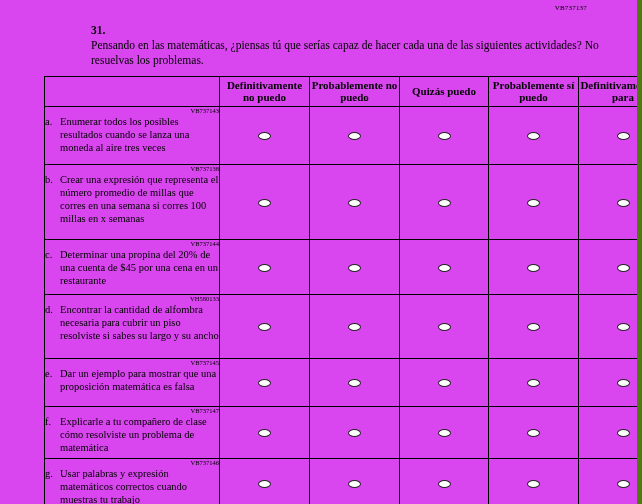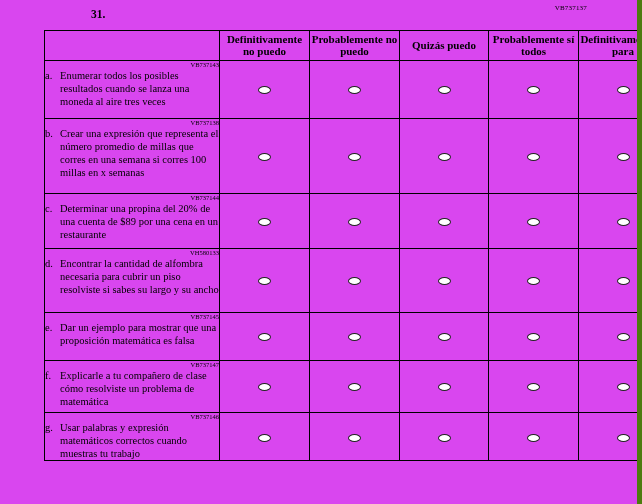--- a/index.html
+++ b/index.html
@@ -19,21 +19,21 @@
     padding-left: 36px;
   }
   .form-code {
     position: absolute;
     top: 4px; right: 50px;
     font-size: 7px;
     letter-spacing: 0.2px;
   }
   .question-block {
     display: flex;
-    margin: 7px 0 0 55px;
+    margin: 23px 0 0 55px;
     width: 525px;
     flex-direction: column;
   }
   .qnum {
     flex: none;
     width: 22px;
     font-weight: bold;
     font-size: 11.5px;
     line-height: 1.3;
   }
@@ -95,39 +95,40 @@
 </head>
 <body>
 
 <div class="page">
 
   <div class="form-code">VB737137</div>
 
   <div class="question-block">
     <div class="qnum">31.</div>
     <div class="qtext">
+      <p>Pensando en las matemáticas, ¿piensas tú que serías capaz de hacer cada una de las siguientes actividades? No resuelvas los problemas.</p>
     </div>
   </div>
 
   <table class="response-table">
     <colgroup>
       <col style="width:175px">
       <col style="width:90px">
       <col style="width:90px">
       <col style="width:89px">
       <col style="width:90px">
       <col style="width:89px">
     </colgroup>
     <thead>
       <tr>
         <th class="col-header"></th>
         <th class="col-header">Definitivamente no puedo</th>
         <th class="col-header">Probablemente no puedo</th>
         <th class="col-header">Quizás puedo</th>
-        <th class="col-header">Probablemente sí todos</th>
+        <th class="col-header">Probablemente sí puedo</th>
         <th class="col-header">Definitivamente sí para</th>
       </tr>
     </thead>
     <tbody>
 
       <tr class="r-a">
         <td class="label-cell">
           <div class="row-code">VB737143</div>
           <div class="row-label">
             <span class="row-letter">a.</span>
@@ -154,21 +155,21 @@
         <td class="oval-cell"><span class="oval"></span></td>
         <td class="oval-cell"><span class="oval"></span></td>
         <td class="oval-cell"><span class="oval"></span></td>
       </tr>
 
       <tr class="r-c">
         <td class="label-cell">
           <div class="row-code">VB737144</div>
           <div class="row-label">
             <span class="row-letter">c.</span>
-            <span class="row-text">Determinar una propina del 20% de una cuenta de $89 por una cena en un restaurante</span>
+            <span class="row-text">Determinar una propina del 20% de una cuenta de $45 por una cena en un restaurante</span>
           </div>
         </td>
         <td class="oval-cell"><span class="oval"></span></td>
         <td class="oval-cell"><span class="oval"></span></td>
         <td class="oval-cell"><span class="oval"></span></td>
         <td class="oval-cell"><span class="oval"></span></td>
         <td class="oval-cell"><span class="oval"></span></td>
       </tr>
 
       <tr class="r-d">

